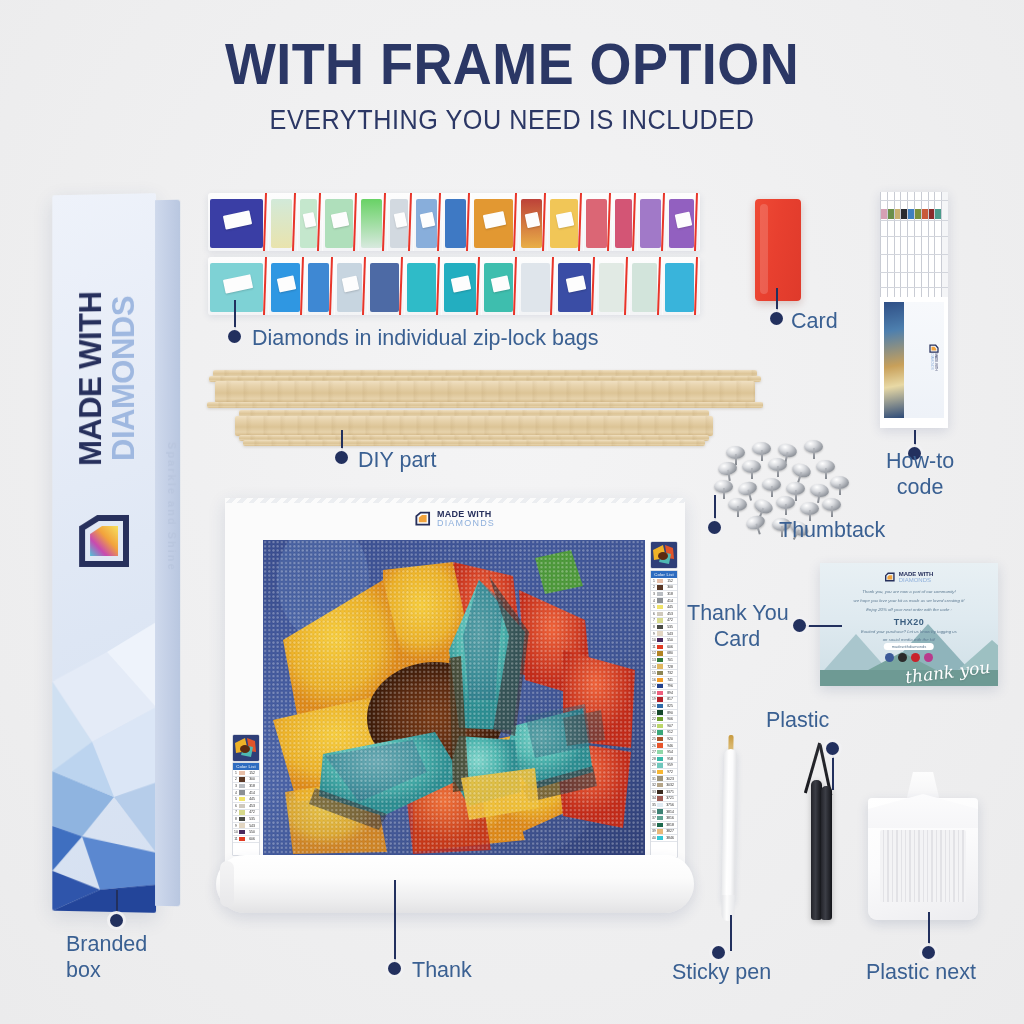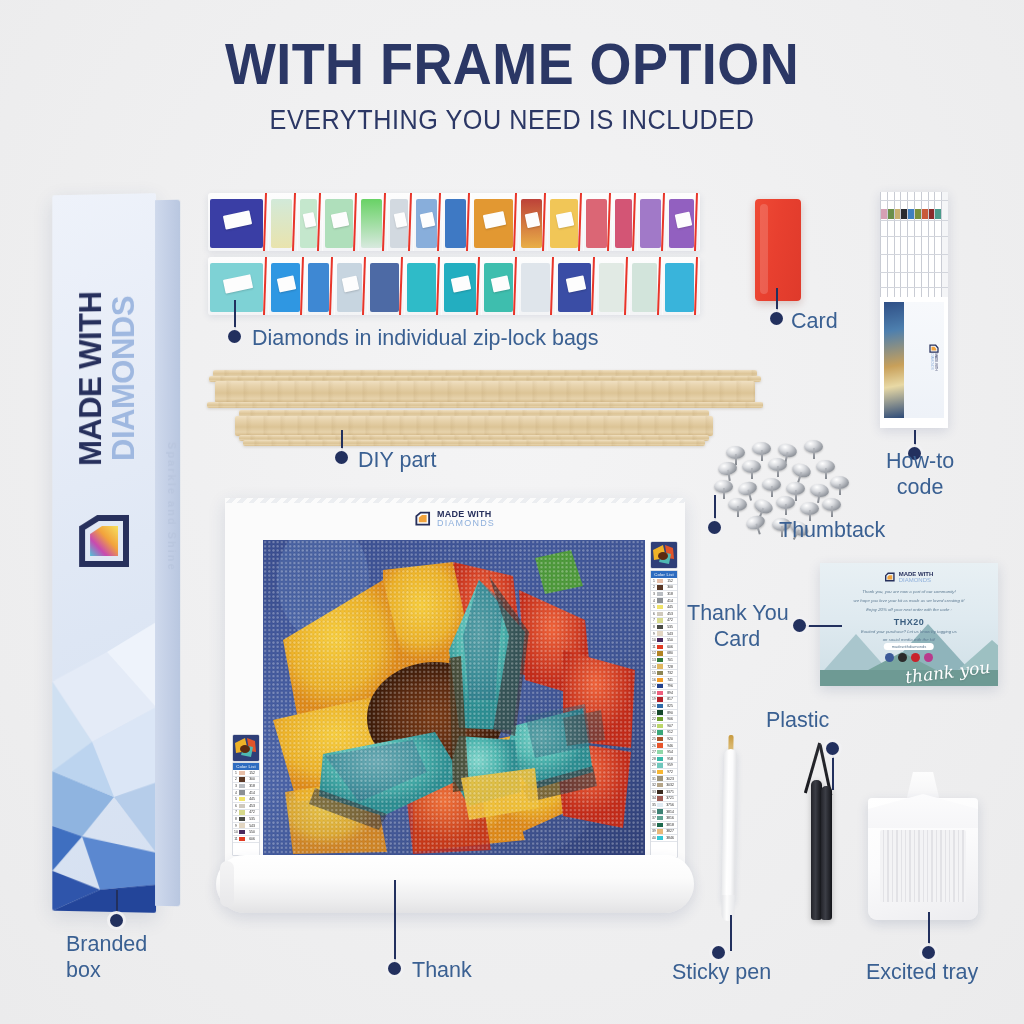--- a/index.html
+++ b/index.html
@@ -941,20 +941,20 @@
   <div class="callout" style="left:766px;top:708px;">Plastic</div>
 
   <div class="tray">
     <div class="tray-neck"></div>
     <div class="tray-body"></div>
     <div class="tray-shoulder"></div>
     <div class="grooves"></div>
   </div>
   <div class="lead v" style="left:928px;top:912px;height:38px;"></div>
   <div class="dot" style="left:922px;top:946px;"></div>
-  <div class="callout" style="left:866px;top:960px;">Excited tray</div>
+  <div class="callout" style="left:866px;top:960px;">Plastic next</div>
 
   <div class="lead v" style="left:116px;top:890px;height:28px;"></div>
   <div class="dot" style="left:110px;top:914px;"></div>
   <div class="callout c2" style="left:66px;top:932px;text-align:left;width:100px;">Branded
 box</div>
 
 </div>
 
 </body></html>

